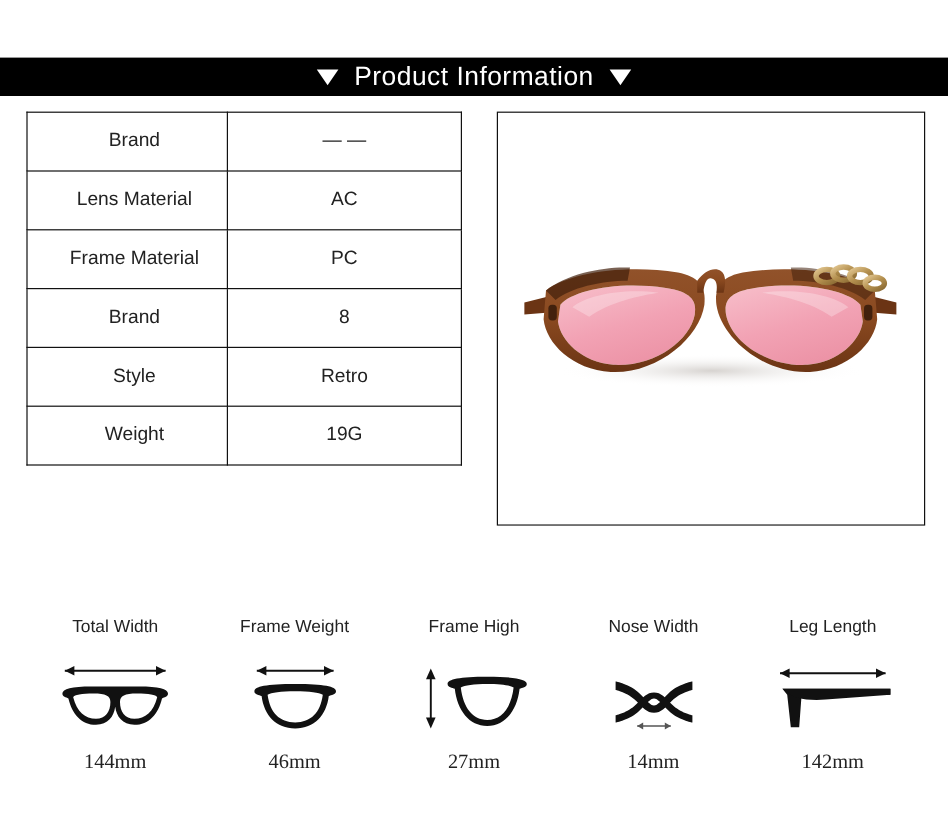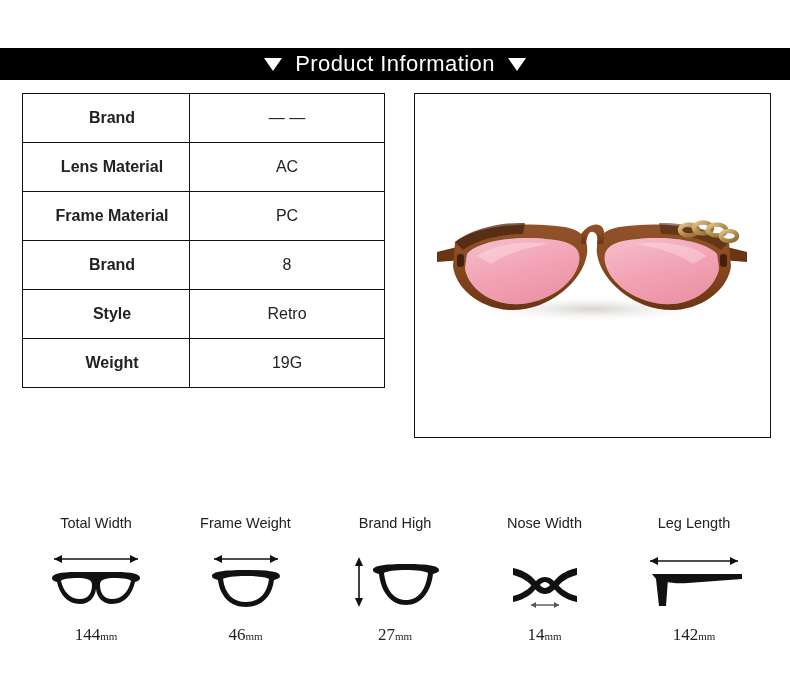--- a/index.html
+++ b/index.html
@@ -64,21 +64,21 @@
     border: 1px solid #111111;
     height: 48px;
     text-align: center;
     vertical-align: middle;
     font-size: 16px;
     color: #222222;
     padding: 0 4px;
   }
   .spec-table td.spec-label {
     width: 146px;
-    font-weight: 700;
+    font-weight: 400;
     padding-left: 16px;
   }
   .spec-table td.spec-value {
     font-weight: 400;
   }
 
   
   .photo-box {
     position: absolute;
     left: 414px;
@@ -131,21 +131,21 @@
   }
   .measure-value {
     font-family: "Liberation Serif", serif;
     font-size: 17px;
     color: #222222;
     margin-top: 12px;
     line-height: 1;
     white-space: nowrap;
   }
   .measure-value .unit {
-    font-size: 11px;
+    font-size: 17px;
     margin-top: 44px;
   }
 </style>
 </head>
 <body>
 
 <div class="header-bar">
   <div class="header-inner">
     <span class="tri-down"></span>
     <span class="header-title">Product Information</span>
@@ -296,21 +296,21 @@
                  M21,29 C23,44 31,52 44,52 C57,52 65,44 67,29
                  C64,27 56,26 44,26 C32,26 24,27 21,29 Z" fill="#111" fill-rule="evenodd"></path>
       </svg>
     </div>
     <div class="measure-value">
       <span>46</span><span class="unit">mm</span>
     </div>
   </div>
 
   <div class="measure-item">
-    <div class="measure-label">Brand High</div>
+    <div class="measure-label">Frame High</div>
     <div class="measure-icon">
       <svg width="92" height="62" viewBox="0 0 92 62">
         <g stroke="#111" stroke-width="1.6" fill="none">
           <line x1="10" y1="10" x2="10" y2="54"></line>
           <polygon points="10,7 6,16 14,16" fill="#111" stroke="none"></polygon>
           <polygon points="10,57 6,48 14,48" fill="#111" stroke="none"></polygon>
         </g>
         <path d="M24,20 C24,16 34,14 57,14 C80,14 90,16 90,20
                  C90,23 86,23 84,24 C82,42 72,55 57,55
                  C42,55 32,42 30,24 C28,23 24,23 24,20 Z

